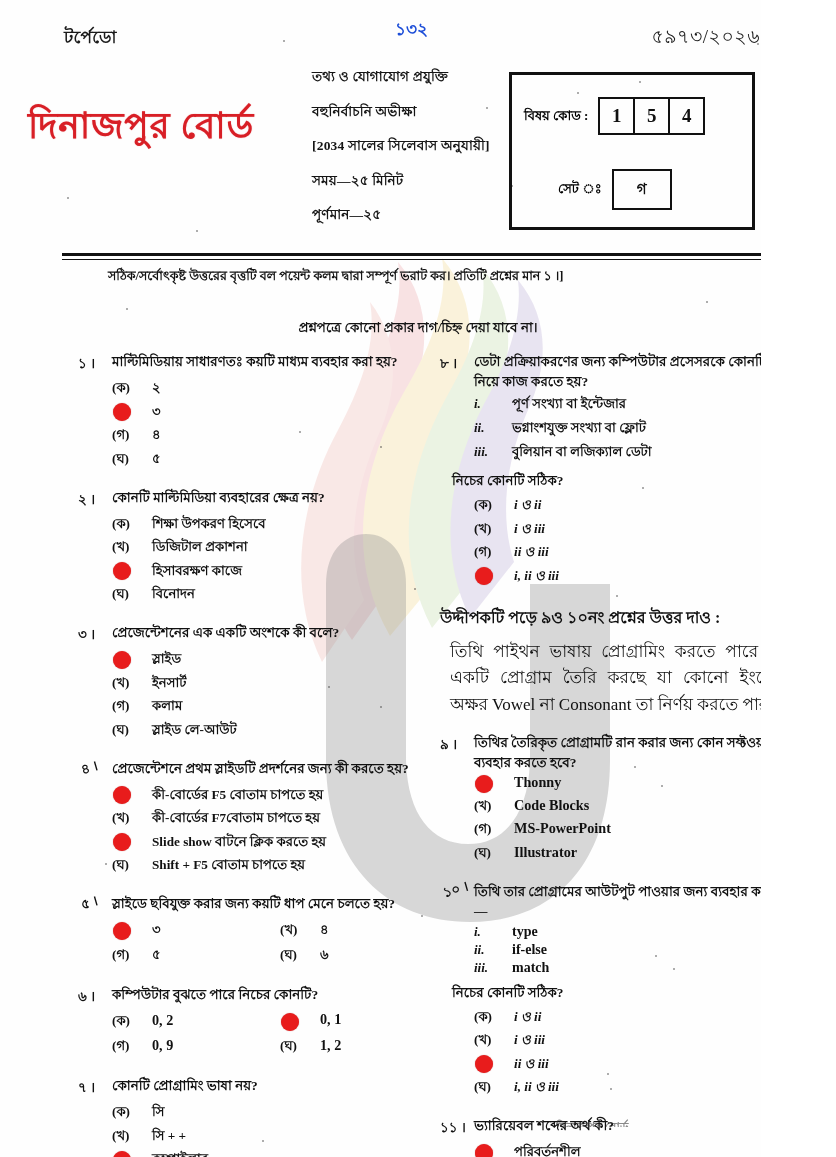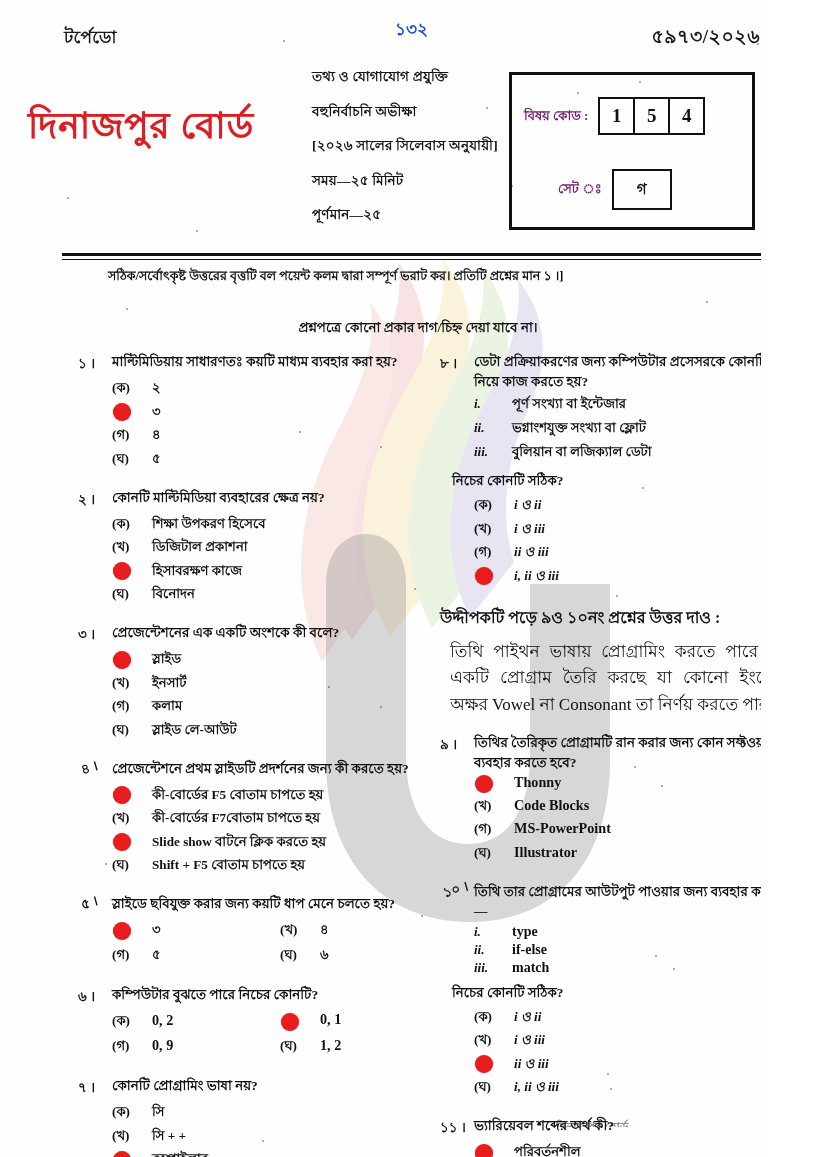--- a/index.html
+++ b/index.html
@@ -57,21 +57,21 @@
     position: absolute;
     left: 395px; top: 16px;
     font-size: 17px;
     font-weight: 700;
     color: #1d4ed8;
   }
   .hdr-code {
     position: absolute;
     right: 76px; top: 22px;
     font-size: 19px;
-    font-weight: 700;
+    font-weight: 400;
     color: #1b1b1b;
     letter-spacing: .5px;
   }
   .board-name {
     position: absolute;
     left: 28px; top: 98px;
     font-size: 36px;
     font-weight: 700;
     color: #d81f26;
     letter-spacing: 1px;
@@ -103,21 +103,21 @@
   .codebox-row {
     position: absolute;
     display: flex;
     align-items: center;
   }
   .cb-r1 { left: 12px; top: 22px; }
   .cb-r2 { left: 46px; top: 94px; }
   .cb-label {
     font-size: 13px;
     font-weight: 700;
-    color: #701a75;
+    color: #000000;
     margin-right: 10px;
     white-space: nowrap;
     text-align: center;
   }
   .digit-strip {
     display: flex;
     border: 2.5px solid #111;
   }
   .digit-strip .dgt {
     width: 33px; height: 34px;
@@ -399,21 +399,21 @@
   <div id="content">
 
     <div class="hdr-left-label">টর্পেডো</div>
     <div class="hdr-page-no">১৩২</div>
     <div class="hdr-code">৫৯৭৩/২০২৬</div>
     <div class="board-name">দিনাজপুর বোর্ড</div>
 
     <div class="hdr-center">
       <div>তথ্য ও যোগাযোগ প্রযুক্তি</div>
       <div>বহুনির্বাচনি অভীক্ষা</div>
-      <div>[২০২৬ সালের সিলেবাস অনুযায়ী]</div>
+      <div>[2034 সালের সিলেবাস অনুযায়ী]</div>
       <div>সময়—২৫ মিনিট</div>
       <div>পূর্ণমান—২৫</div>
     </div>
 
     <div class="codebox">
       <div class="codebox-row cb-r1">
         <span class="cb-label">বিষয় কোড :</span>
         <span class="digit-strip">
           <span class="dgt">1</span>
           <span class="dgt">5</span>

